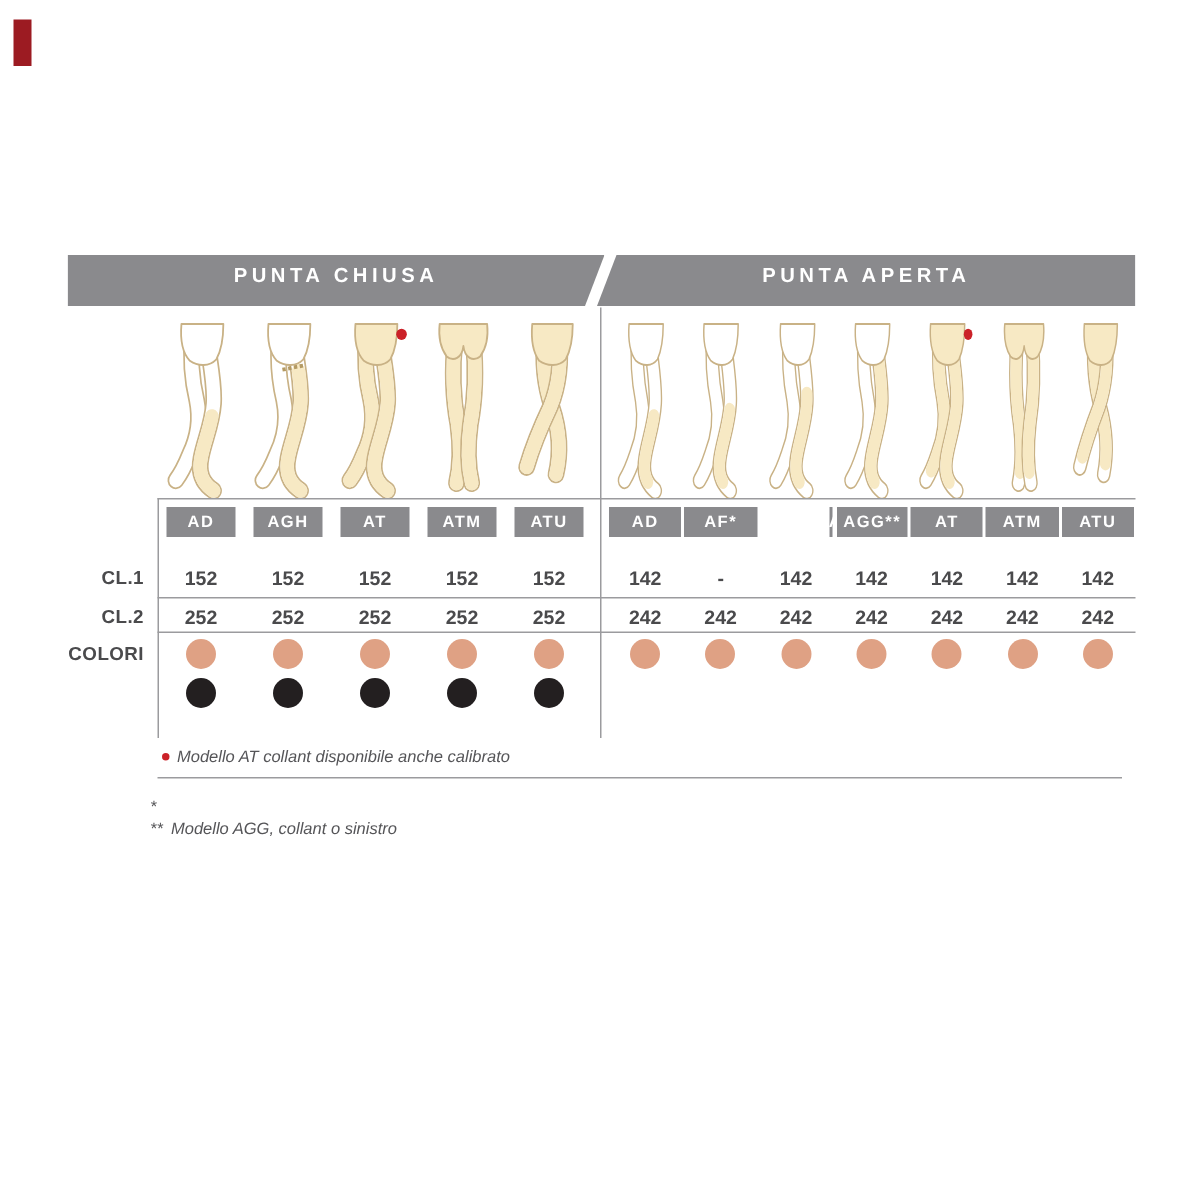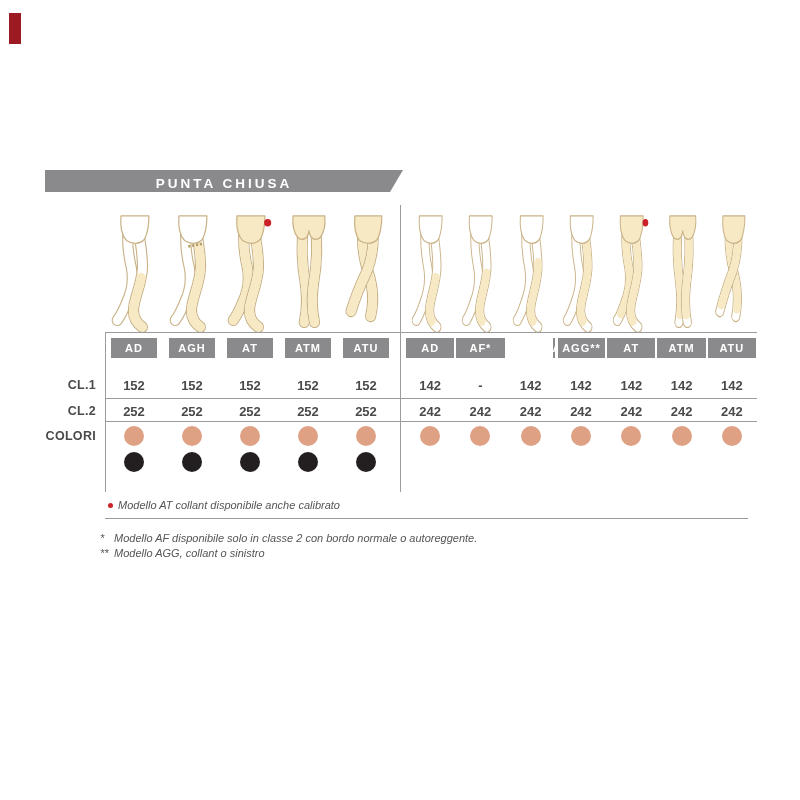--- a/index.html
+++ b/index.html
@@ -1,19 +1,19 @@
 <!DOCTYPE html>
 <html><head>
 <meta charset="utf-8">
 <style>
   html,body{margin:0;padding:0;background:#fff;}
   .page{position:relative;width:800px;height:800px;background:#fff;overflow:hidden;
         font-family:"Liberation Sans",sans-serif;color:#4a4a4c;}
   .corner-mark{position:absolute;left:9px;top:13px;width:12px;height:31px;background:#9c1b22;}
-  .banner{position:absolute;top:170px;height:22px;background:#8a8a8d;color:#fff;
+  .banner{position:absolute;top:170px;height:34px;background:#8a8a8d;color:#fff;
           font-size:13.5px;font-weight:bold;letter-spacing:3px;text-align:center;line-height:27px;}
   .banner-left{left:45px;width:358px;clip-path:polygon(0 0,100% 0,calc(100% - 13px) 100%,0 100%);}
   .banner-right{left:398px;width:359px;clip-path:polygon(13px 0,100% 0,100% 100%,0 100%);}
   .section{position:absolute;top:212px;height:280px;}
   #section-left{left:105px;width:290px;}
   #section-right{left:405px;width:352px;}
   .leg-col{position:absolute;top:0;height:280px;}
   .leg-fig{position:absolute;top:2px;left:0;right:0;margin:0 auto;display:block;height:118px;}
   .model-badge{position:absolute;top:126px;height:20px;background:#8a8a8d;color:#fff;
                font-size:11px;font-weight:bold;letter-spacing:1px;text-align:center;line-height:20px;}
@@ -40,20 +40,23 @@
 </head>
 <body>
 
 <div class="page">
 
   <div class="corner-mark"></div>
 
   <div class="banner banner-left">
     <span>PUNTA CHIUSA</span>
   </div>
+  <div class="banner banner-right">
+    <span>PUNTA APERTA</span>
+  </div>
 
   <div class="row-label" style="top:378px">CL.1</div>
   <div class="row-label" style="top:404px">CL.2</div>
   <div class="row-label" style="top:429px">COLORI</div>
 
   <div class="hline" style="left:105px;top:332px;width:652px"></div>
   <div class="hline" style="left:105px;top:398px;width:652px"></div>
   <div class="hline" style="left:105px;top:421px;width:652px"></div>
   <div class="vline" style="left:105px;top:332px;height:160px"></div>
   <div class="vline" style="left:400px;top:205px;height:287px"></div>
@@ -246,21 +249,20 @@
       </div>
     </div>
 
   <div class="red-note">
     <span class="bullet"></span><span>Modello AT collant disponibile anche calibrato</span>
   </div>
 
   <div class="footnotes">
     <div class="footnote-row">
       <span class="footnote-marker">*</span>
-      <span>Modello AF disponibile solo in classe 2 con bordo normale o autoreggente.</span>
     </div>
     <div class="footnote-row">
       <span class="footnote-marker">**</span>
       <span>Modello AGG, collant o sinistro</span>
     </div>
   </div>
 
 
 </div>
 

